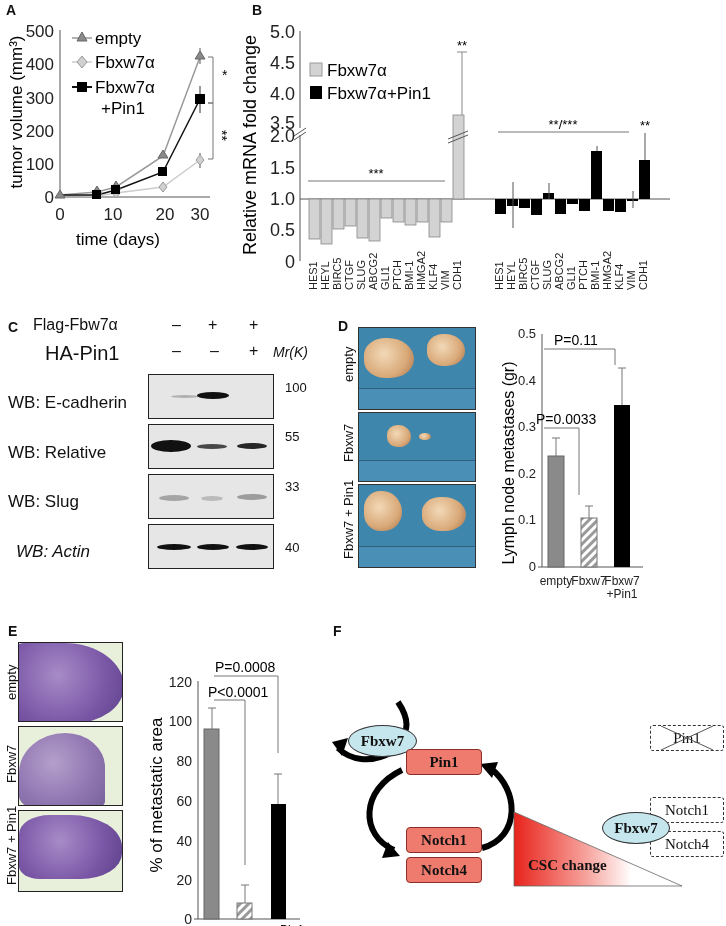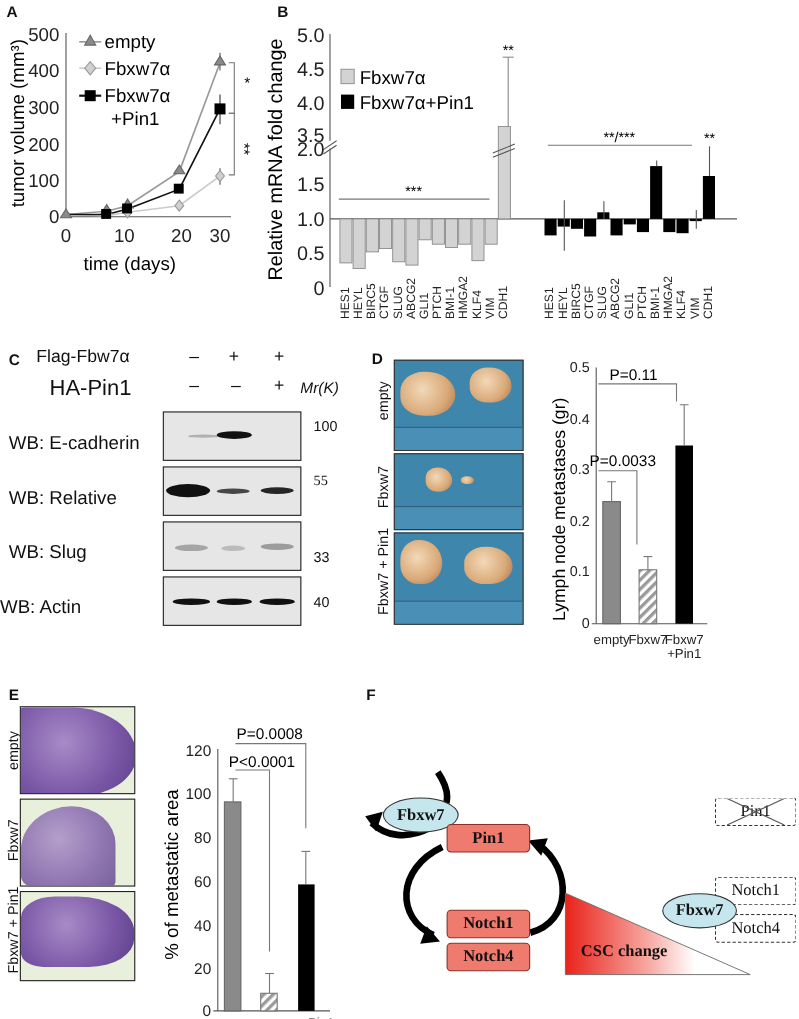--- a/index.html
+++ b/index.html
@@ -222,31 +222,31 @@
   <div class="band" style="left:48px;top:17px;width:32px;height:7px;"></div>
 </div>
 <div class="mw" style="left:285px;top:380px;">100</div>
 
 <div class="blotlabel" style="left:8px;top:443px;">WB: Relative</div>
 <div class="blot" style="top:424px;height:43px;">
   <div class="band" style="left:2px;top:15px;width:40px;height:12px;"></div>
   <div class="band" style="left:48px;top:19px;width:30px;height:5px;opacity:0.75;"></div>
   <div class="band" style="left:88px;top:18px;width:30px;height:6px;opacity:0.9;"></div>
 </div>
-<div class="mw" style="left:285px;top:429px;font-family:Liberation Serif, serif;">55</div>
+<div class="mw" style="left:285px;top:429px;">55</div>
 
 <div class="blotlabel" style="left:8px;top:492px;">WB: Slug</div>
 <div class="blot" style="top:474px;height:43px;">
   <div class="band" style="left:10px;top:20px;width:30px;height:6px;opacity:0.3;"></div>
   <div class="band" style="left:52px;top:21px;width:22px;height:5px;opacity:0.2;"></div>
   <div class="band" style="left:88px;top:19px;width:30px;height:6px;opacity:0.35;"></div>
 </div>
-<div class="mw" style="left:285px;top:479px;margin-top:20px;">33</div>
-
-<div class="blotlabel" style="left:0;top:542px;">WB: Actin</div>
+<div class="mw" style="left:285px;top:479px;">33</div>
+
+<div class="blotlabel" style="left:16px;top:542px;font-style:italic;">WB: Actin</div>
 <div class="blot" style="top:524px;height:43px;">
   <div class="band" style="left:8px;top:19px;width:34px;height:6px;"></div>
   <div class="band" style="left:48px;top:19px;width:32px;height:6px;"></div>
   <div class="band" style="left:87px;top:19px;width:32px;height:6px;"></div>
 </div>
 <div class="mw" style="left:285px;top:540px;">40</div>
 
 <div class="plabel" style="left:338px;top:318px;">D</div>
 <div class="vlabel" style="left:341px;top:382px;">empty</div>
 <div class="vlabel" style="left:341px;top:462px;">Fbxw7</div>

